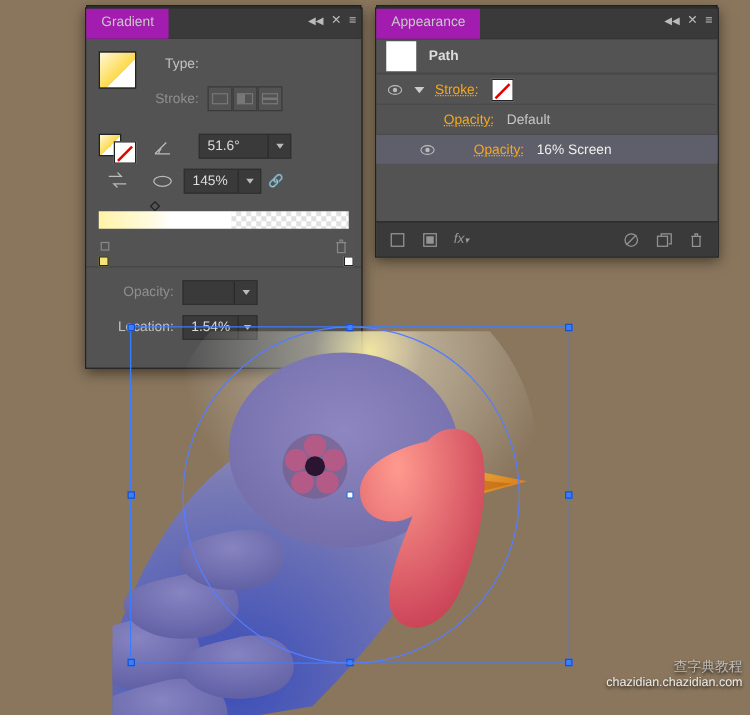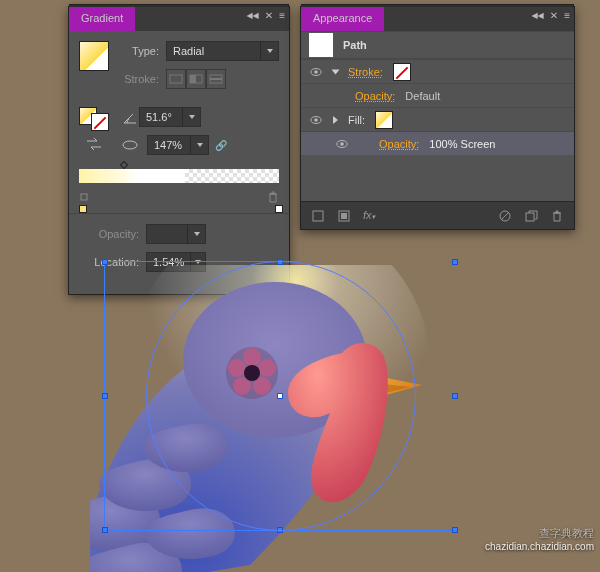--- a/index.html
+++ b/index.html
@@ -75,24 +75,20 @@
       <span class="ctrl-glyph">≡</span>
     </div>
   </div>
   <div class="panel-body">
 
     <div style="display:flex;gap:12px;margin-bottom:10px">
       <div class="big-swatch"></div>
       <div style="flex:1">
         <div class="row">
           <span class="lbl" style="width:38px">Type:</span>
-          <div class="dd" style="flex:1">
-            <span class="dd-input">Radial</span>
-            <span class="dd-btn dd-arrow"></span>
-          </div>
         </div>
         <div class="row">
           <span class="lbl grey" style="width:38px">Stroke:</span>
           <div class="mini-btn">
               <svg width="14" height="10">
                 <rect x="1" y="1" width="12" height="8" fill="none" stroke="#777"></rect>
               </svg>
             </div>
           <div class="mini-btn">
               <svg width="14" height="10">
@@ -119,31 +115,31 @@
         <svg width="18" height="14">
             <path d="M2 4h10l-3-3M16 10H6l3 3" stroke="#bbb" fill="none"></path>
           </svg>
       </div>
       <div style="flex:1">
         <div class="row">
           <svg width="18" height="18">
               <path d="M3 15h12M3 15l9-9" stroke="#bbb" fill="none"></path>
               <path d="M6 15a5 5 0 0 1 2-4" stroke="#bbb" fill="none"></path>
             </svg>
-          <div class="dd" style="width:62px;margin-left:0">
+          <div class="dd" style="width:74px;margin-left:20px">
             <span class="dd-input">51.6°</span>
             <span class="dd-btn dd-arrow"></span>
           </div>
         </div>
         <div class="row">
           <svg width="18" height="18">
               <ellipse cx="9" cy="9" rx="7" ry="4" stroke="#bbb" fill="none"></ellipse>
             </svg>
           <div class="dd" style="width:62px;margin-left:8px">
-            <span class="dd-input">147%</span>
+            <span class="dd-input">145%</span>
             <span class="dd-btn dd-arrow"></span>
           </div>
           <span class="lock" style="margin-left:6px"></span>
         </div>
       </div>
     </div>
 
     <div style="position:relative;margin-top:4px">
       <div class="grad-opacity-stop" style="left:21%"></div>
       <div class="grad-bar">
@@ -205,38 +201,29 @@
       <span class="caret down"></span>
       <span class="link-o">Stroke:</span>
       <div class="nofill" style="width:18px;height:18px"></div>
     </div>
 
     <div class="ap-row" style="padding-left:54px">
       <span class="link-o">Opacity:</span>
       <span>Default</span>
     </div>
 
-    <div class="ap-row">
-      <span class="eye"><svg viewBox="0 0 16 16">
-            <ellipse cx="8" cy="8" rx="6" ry="4" fill="none" stroke="#bbb"></ellipse>
-            <circle cx="8" cy="8" r="2" fill="#bbb"></circle>
-          </svg></span>
-      <span class="caret"></span>
-      <span style="color:#ddd">Fill:</span>
-      <div class="small-swatch"></div>
-    </div>
 
     <div class="ap-row sel" style="padding-left:34px">
       <span class="eye"><svg viewBox="0 0 16 16">
             <ellipse cx="8" cy="8" rx="6" ry="4" fill="none" stroke="#bbb"></ellipse>
             <circle cx="8" cy="8" r="2" fill="#bbb"></circle>
           </svg></span>
       <span style="width:10px"></span>
       <span class="link-o">Opacity:</span>
-      <span style="color:#eee">100% Screen</span>
+      <span style="color:#eee">16% Screen</span>
     </div>
 
     <div style="height:46px"></div>
 
     <div class="panel-footer">
       <div style="display:flex;gap:12px">
         <svg class="foot-ic" width="14" height="14">
             <rect x="2" y="2" width="10" height="10" fill="none" stroke="#bbb"></rect>
           </svg>
         <svg class="foot-ic" width="14" height="14">

